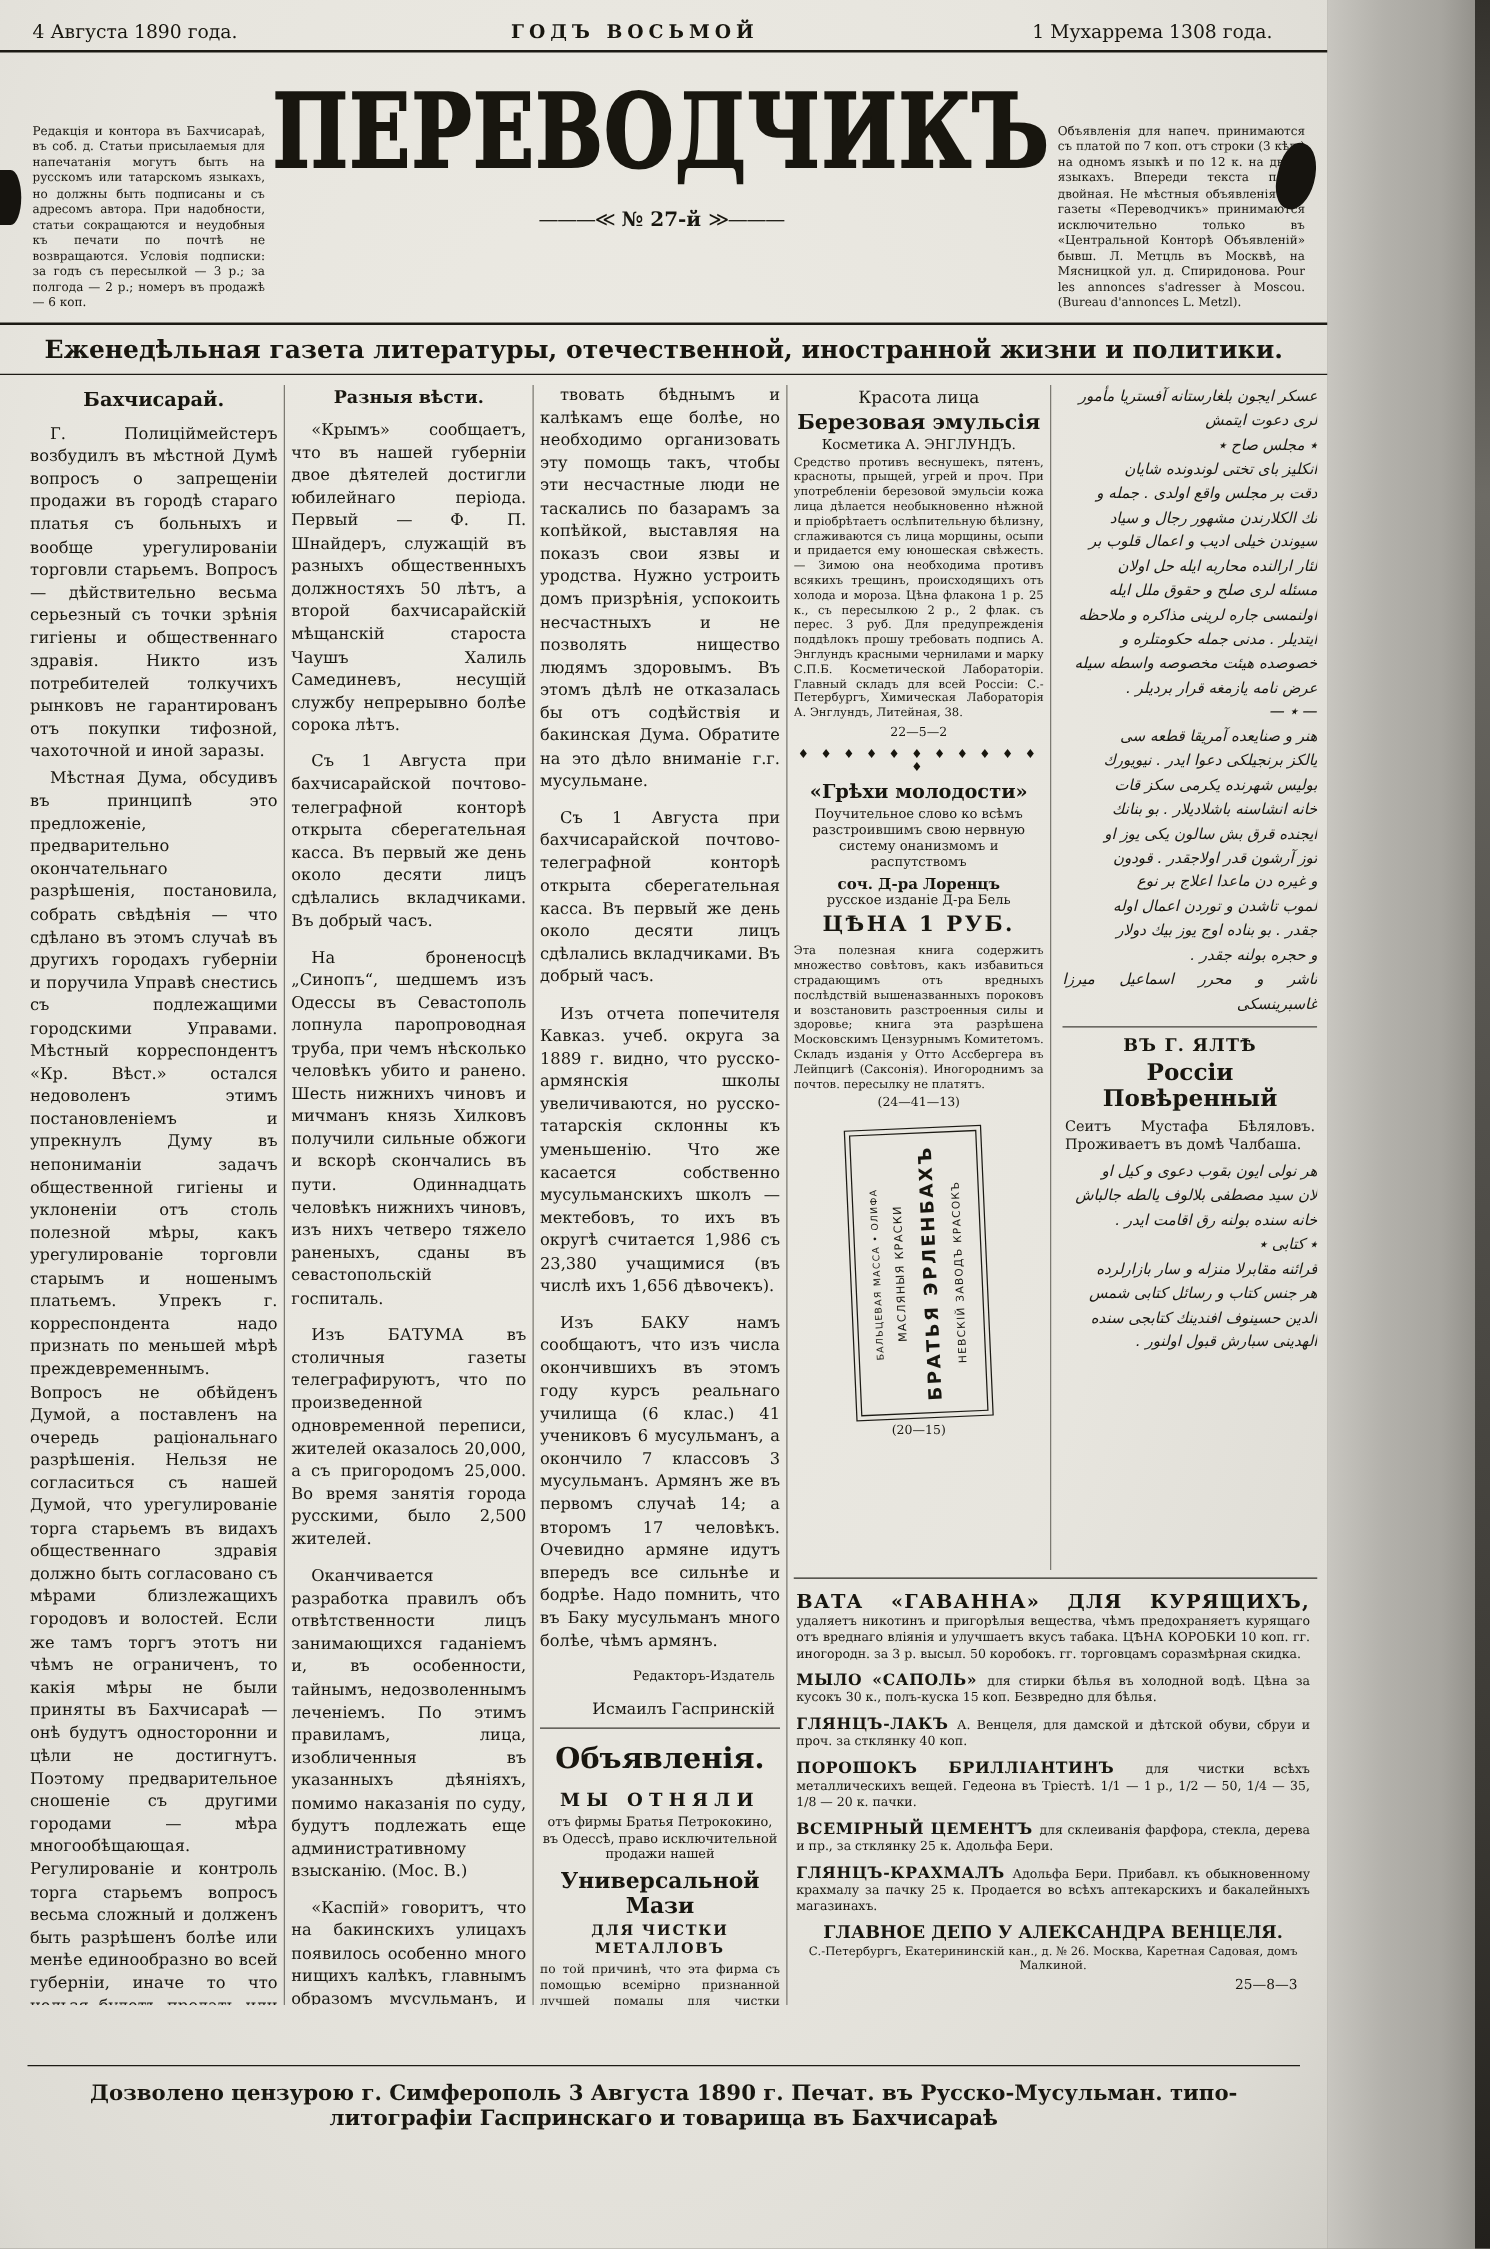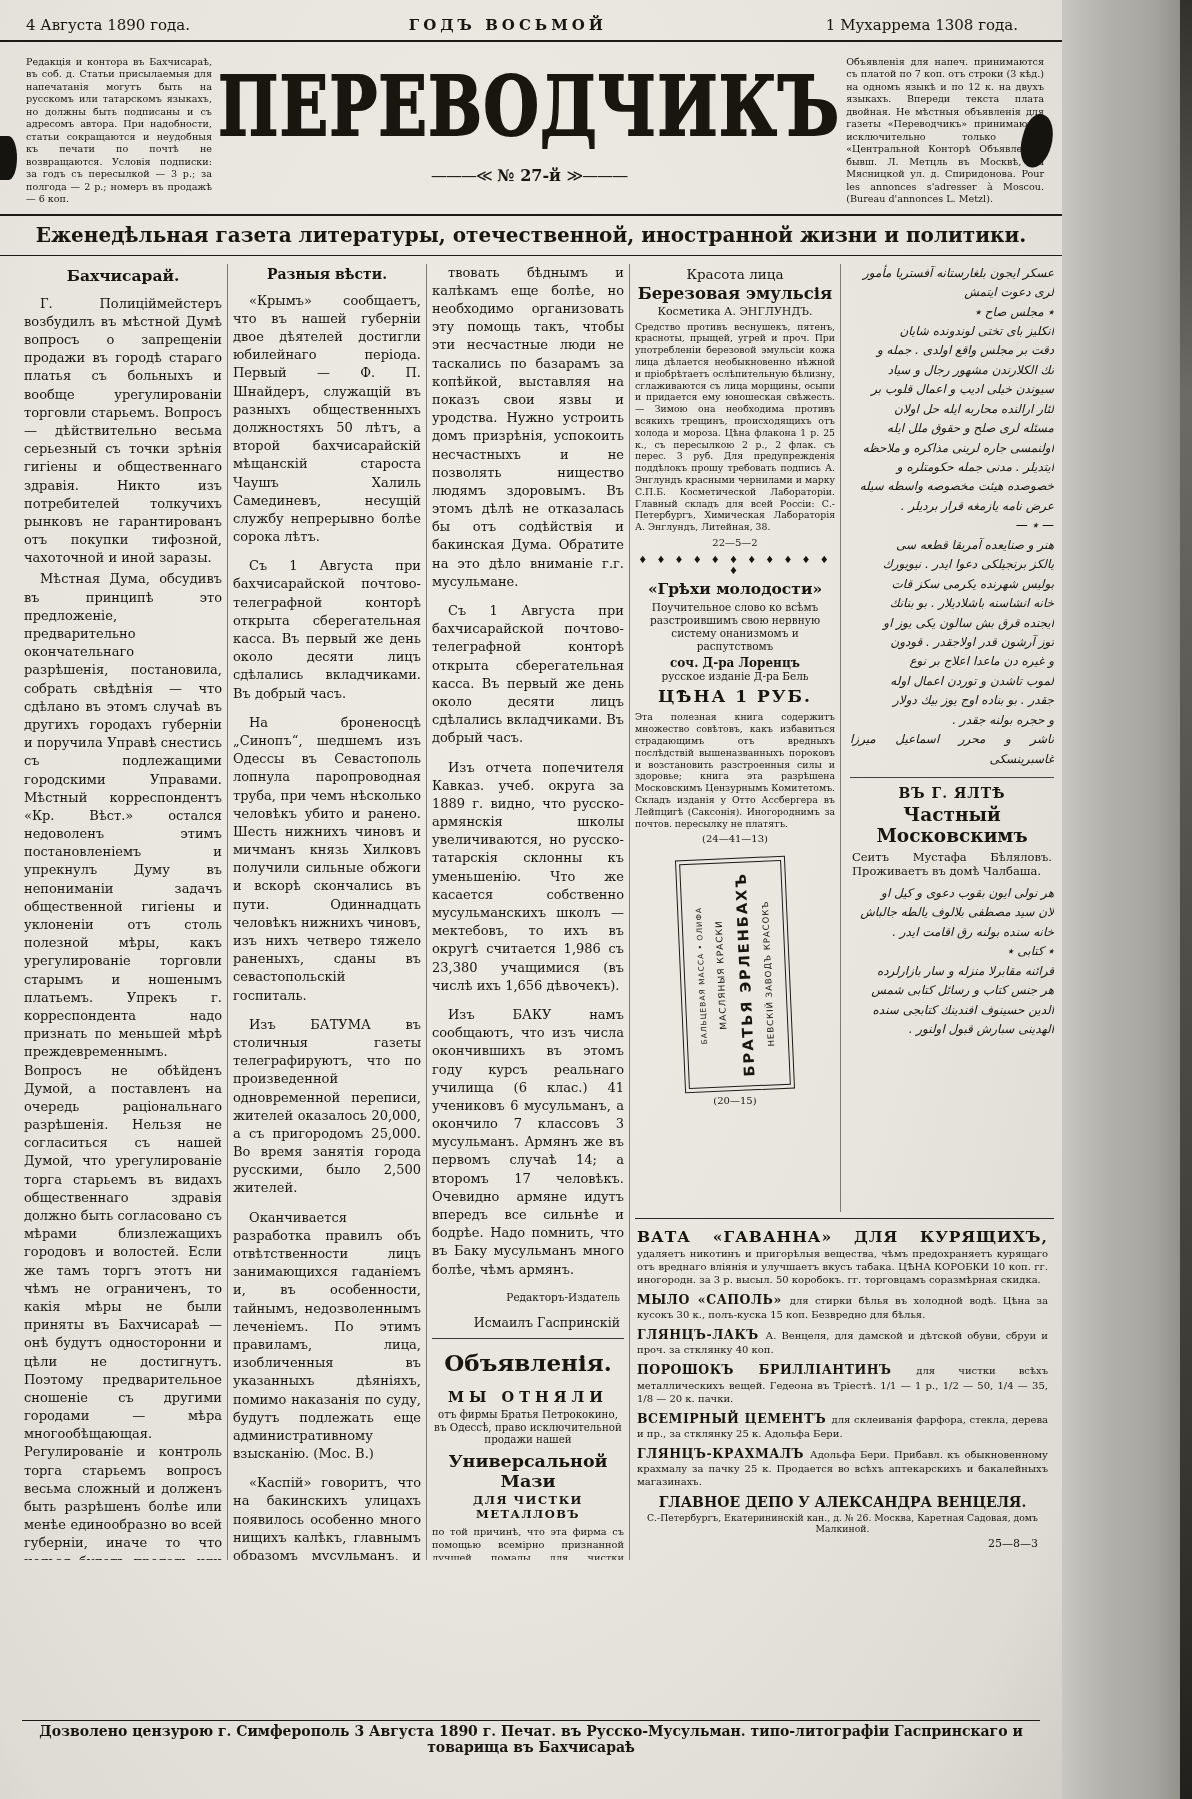--- a/index.html
+++ b/index.html
@@ -27,21 +27,21 @@
 
   
   .topbar {
     display:flex; justify-content:space-between; align-items:baseline;
     padding:16px 44px 6px 26px; border-bottom:2px solid #1c1a14; font-size:15px;
   }
   .year-label { font-weight:bold; letter-spacing:4px; }
 
   
   .masthead { display:flex; padding:10px 18px 0 26px; }
-  .mast-notice { width:252px; font-size:9.6px; line-height:1.3; text-align:justify; padding-top:4px; }
+  .mast-notice { width:252px; font-size:9.6px; line-height:1.3; text-align:justify; padding-top:4px;margin-top:44px; }
   .mast-notice.right { width:268px; }
   .mast-center { flex:1; text-align:center; padding:0 6px; overflow:visible; }
   .paper-title {
     font-size:64px; font-weight:bold; letter-spacing:1px; line-height:1.1;
     transform:scaleY(1.28); transform-origin:top center; margin-top:10px;
     -webkit-text-stroke:1.4px #18160f; white-space:nowrap;
   }
   .issue-line { margin-top:34px; font-size:16px; font-weight:bold; }
   .issue-decor { font-weight:normal; letter-spacing:-1px; }
 
@@ -112,23 +112,23 @@
   
   .vata { border-top:1.5px solid #2a2822; margin-top:6px; padding:8px 6px 0 2px; flex:1; overflow:hidden; }
   .vata-item { font-size:10px; line-height:1.3; text-align:justify; margin-bottom:6px; }
   .vata-item b { font-size:12.5px; letter-spacing:.5px; }
   .vata-item.v-big b { font-size:15.5px; letter-spacing:1px; }
   .depot-title { text-align:center; font-size:14px; font-weight:bold; margin-top:2px; }
   .depot-addr { text-align:center; font-size:9.3px; margin-top:2px; }
   .vata-num { text-align:right; font-size:11px; margin-top:3px; padding-right:10px; }
 
   .footer {
-    position:absolute; left:22px; top:1720px; width:1018px;
+    position:absolute; left:22px; top:1652px; width:1018px;
     border-top:1.5px solid #1c1a14; text-align:center;
-    font-size:14px; font-weight:bold; padding-top:2px;
+    font-size:17px; font-weight:bold; padding-top:12px;
   }
 </style>
 </head>
 <body>
 
 <div class="paper">
 
   <div class="topbar">
     <span>4 Августа 1890 года.</span>
     <span class="year-label">ГОДЪ ВОСЬМОЙ</span>
@@ -257,21 +257,21 @@
               <p>ايجنده قرق بش سالون يكى يوز او</p>
               <p>توز آرشون قدر اولاجقدر . قودون</p>
               <p>و غيره دن ماعدا اعلاج بر نوع</p>
               <p>لموب تاشدن و توردن اعمال اوله</p>
               <p>جقدر . بو بناده اوج يوز بيك دولار</p>
               <p>و حجره بولنه جقدر .</p>
               <p>ناشر و محرر اسماعيل ميرزا غاسبرينسكى</p>
             </div>
           <div class="yalta">
             <div class="yalta-city">ВЪ Г. ЯЛТѢ</div>
-            <div class="yalta-title">Частный Московскимъ</div>
+            <div class="yalta-title">Россіи Повѣренный</div>
             <div class="yalta-body">Сеитъ Мустафа Бѣляловъ. Проживаетъ въ домѣ Чалбаша.</div>
           </div>
           <div class="arabic">
               <p>هر نولى ايون بقوب دعوى و كيل او</p>
               <p>لان سيد مصطفى بلالوف يالطه جالباش</p>
               <p>خانه سنده بولنه رق اقامت ايدر .</p>
               <p>٭ كتابى ٭</p>
               <p>قرائنه مقابرلا منزله و سار بازارلرده</p>
               <p>هر جنس كتاب و رسائل كتابى شمس</p>
               <p>الدين حسينوف افندينك كتابجى سنده</p>

